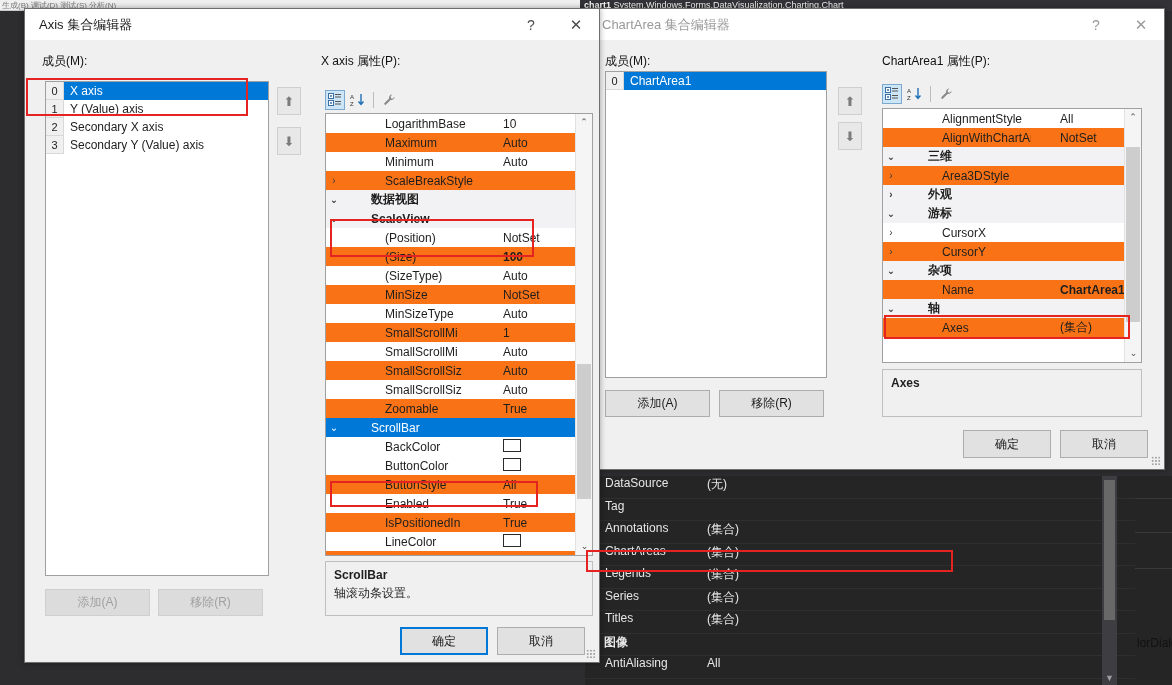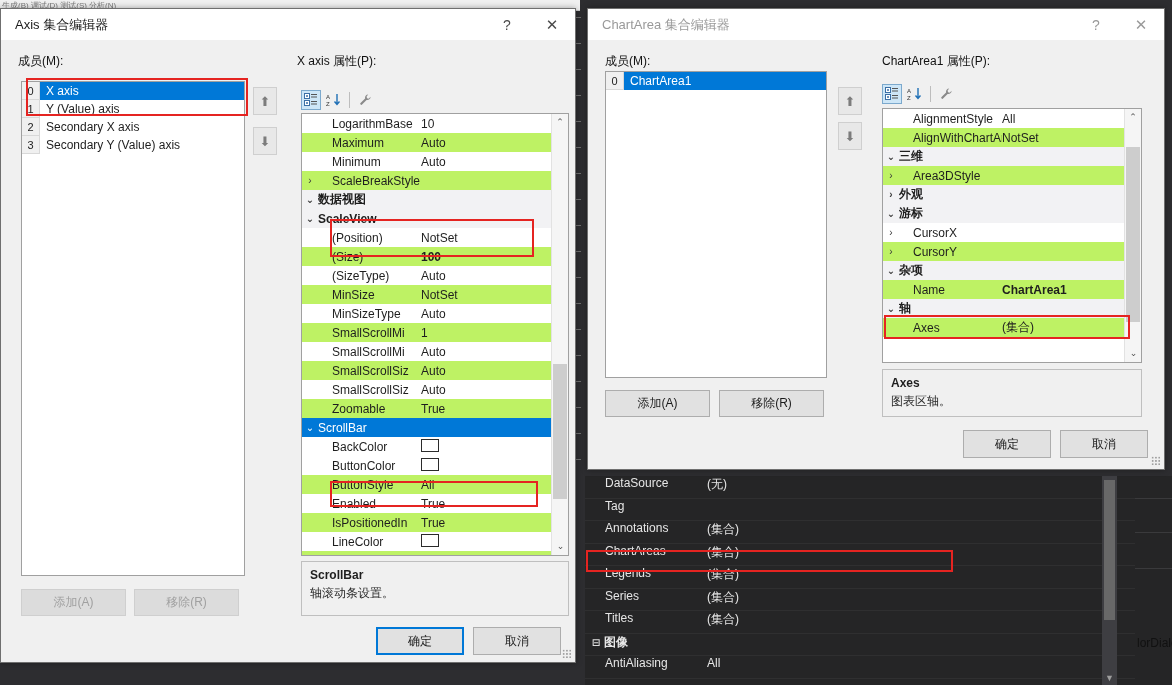--- a/index.html
+++ b/index.html
@@ -102,30 +102,30 @@
   .pbtn.default { border:2px solid #0078d7; background:#e1e1e1;}
 
   .pg-toolbar { height:22px; display:flex; align-items:center; gap:2px; }
   .tb-ico {
     width:20px; height:20px; display:flex; align-items:center; justify-content:center;
   }
   .tb-ico.active { background:#cde6f7; border:1px solid #7ca9cd; }
   .tb-sep { width:1px; height:16px; background:#bdbdbd; margin:0 4px; }
 
   .propgrid { background:#fff; border:1px solid #a0a0a0; overflow:hidden; position:relative; }
-  .pgrow { height:19px; display:flex; align-items:center; font-size:12px; position:relative; }
+  .pgrow { height:19px; display:flex; align-items:center; font-size:12px; position:relative;gap:29px; }
   .pgrow .exp {
     width:16px; flex:0 0 16px; text-align:center; color:#3b3b3b; font-size:10px;
   }
   .pgrow .pn { flex:0 0 103px; overflow:hidden; white-space:nowrap; }
   .pgrow .pv { flex:1; overflow:hidden; white-space:nowrap; }
   .pgrow.cat { background:#f2f2f4; font-weight:bold; }
   .pgrow.sel { background:#0078d7; }
   .pgrow.sel .pn, .pgrow.sel .exp { color:#fff; }
-  .pgrow.alt { background:#bef264; }
+  .pgrow.alt { background:#f97316; }
   .pgrow .pv.bold { font-weight:bold; }
   .swatch { width:18px; height:13px; border:1px solid #2b2b2b; background:#fff; display:inline-block; }
 
   .vscroll { position:absolute; top:0; right:0; width:17px; bottom:0; background:#f5f5f5; border-left:1px solid #e2e2e2;}
   .vscroll .arrow { height:17px; text-align:center; line-height:17px; font-size:9px; color:#505050;}
   .vscroll .thumb { position:absolute; left:1px; width:14px; background:#cdcdcd;}
 
   .descbox { border:1px solid #bfbfbf; background:#f0f0f0; padding:6px 8px; }
   .descbox .dt { font-weight:bold; font-size:12px; margin-bottom:3px;}
   .descbox .dd { font-size:12px; color:#2b2b2b;}
@@ -138,20 +138,24 @@
 </style>
 </head>
 <body>
 
 <div id="vs-bg">
 
   <div id="vs-leftstrip">
     <span>生成(B)  调试(D)  测试(S)  分析(N)</span>
   </div>
 
+  <div id="vs-topstrip">
+    <b>chart1</b>
+    <span>System.Windows.Forms.DataVisualization.Charting.Chart</span>
+  </div>
 
   <div id="edge-ticks">
       <i style="top: 6px;"></i>
       <i style="top: 32px;"></i>
       <i style="top: 58px;"></i>
       <i style="top: 84px;"></i>
       <i style="top: 110px;"></i>
       <i style="top: 136px;"></i>
       <i style="top: 162px;"></i>
       <i style="top: 188px;"></i>
@@ -339,34 +343,33 @@
       </div>
       <div class="vscroll">
       <div class="arrow">⌃</div>
       <div class="thumb" style="top:38px; height:175px;"></div>
       <div class="arrow" style="position:absolute; bottom:0; left:0; width:17px;">⌄</div>
     </div>
   </div>
 
   <div class="descbox" style="position:absolute; left:294px; top:360px; width:260px; height:48px;">
     <div class="dt">Axes</div>
-    <div class="dd">图表区轴。</div>
   </div>
 
   <div class="pbtn" style="position:absolute; left:375px; top:421px; width:88px; height:28px;">
     <span>确定</span>
   </div>
   <div class="pbtn" style="position:absolute; left:472px; top:421px; width:88px; height:28px;">
     <span>取消</span>
   </div>
 
   <div class="grip"></div>
 </div>
 
-<div class="dialog" id="dlg-axis" style="left:0; top:8px; width:576px; height:655px;">
+<div class="dialog" id="dlg-axis" style="left:24px; top:8px; width:576px; height:655px;">
 
   <div class="dlg-title">
     <div class="t">Axis 集合编辑器</div>
     <div class="btn">?</div>
     <div class="btn close">✕</div>
   </div>
 
   <div style="position:absolute; left:17px; top:44px;" class="lbl">成员(M):</div>
 
   <div class="listbox" id="ax-listbox" style="position:absolute; left:20px; top:72px; width:224px; height:495px;">

